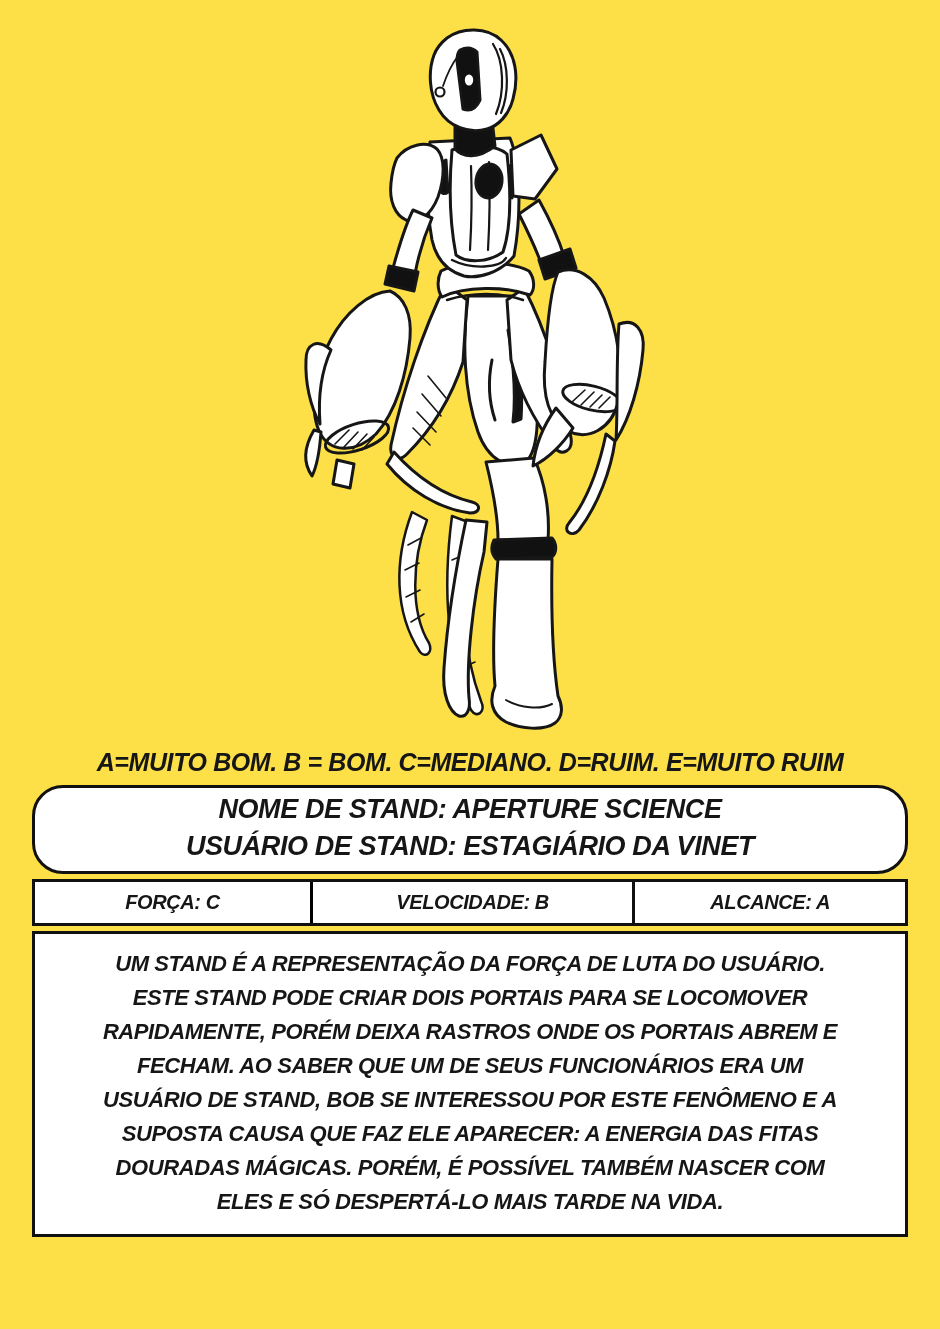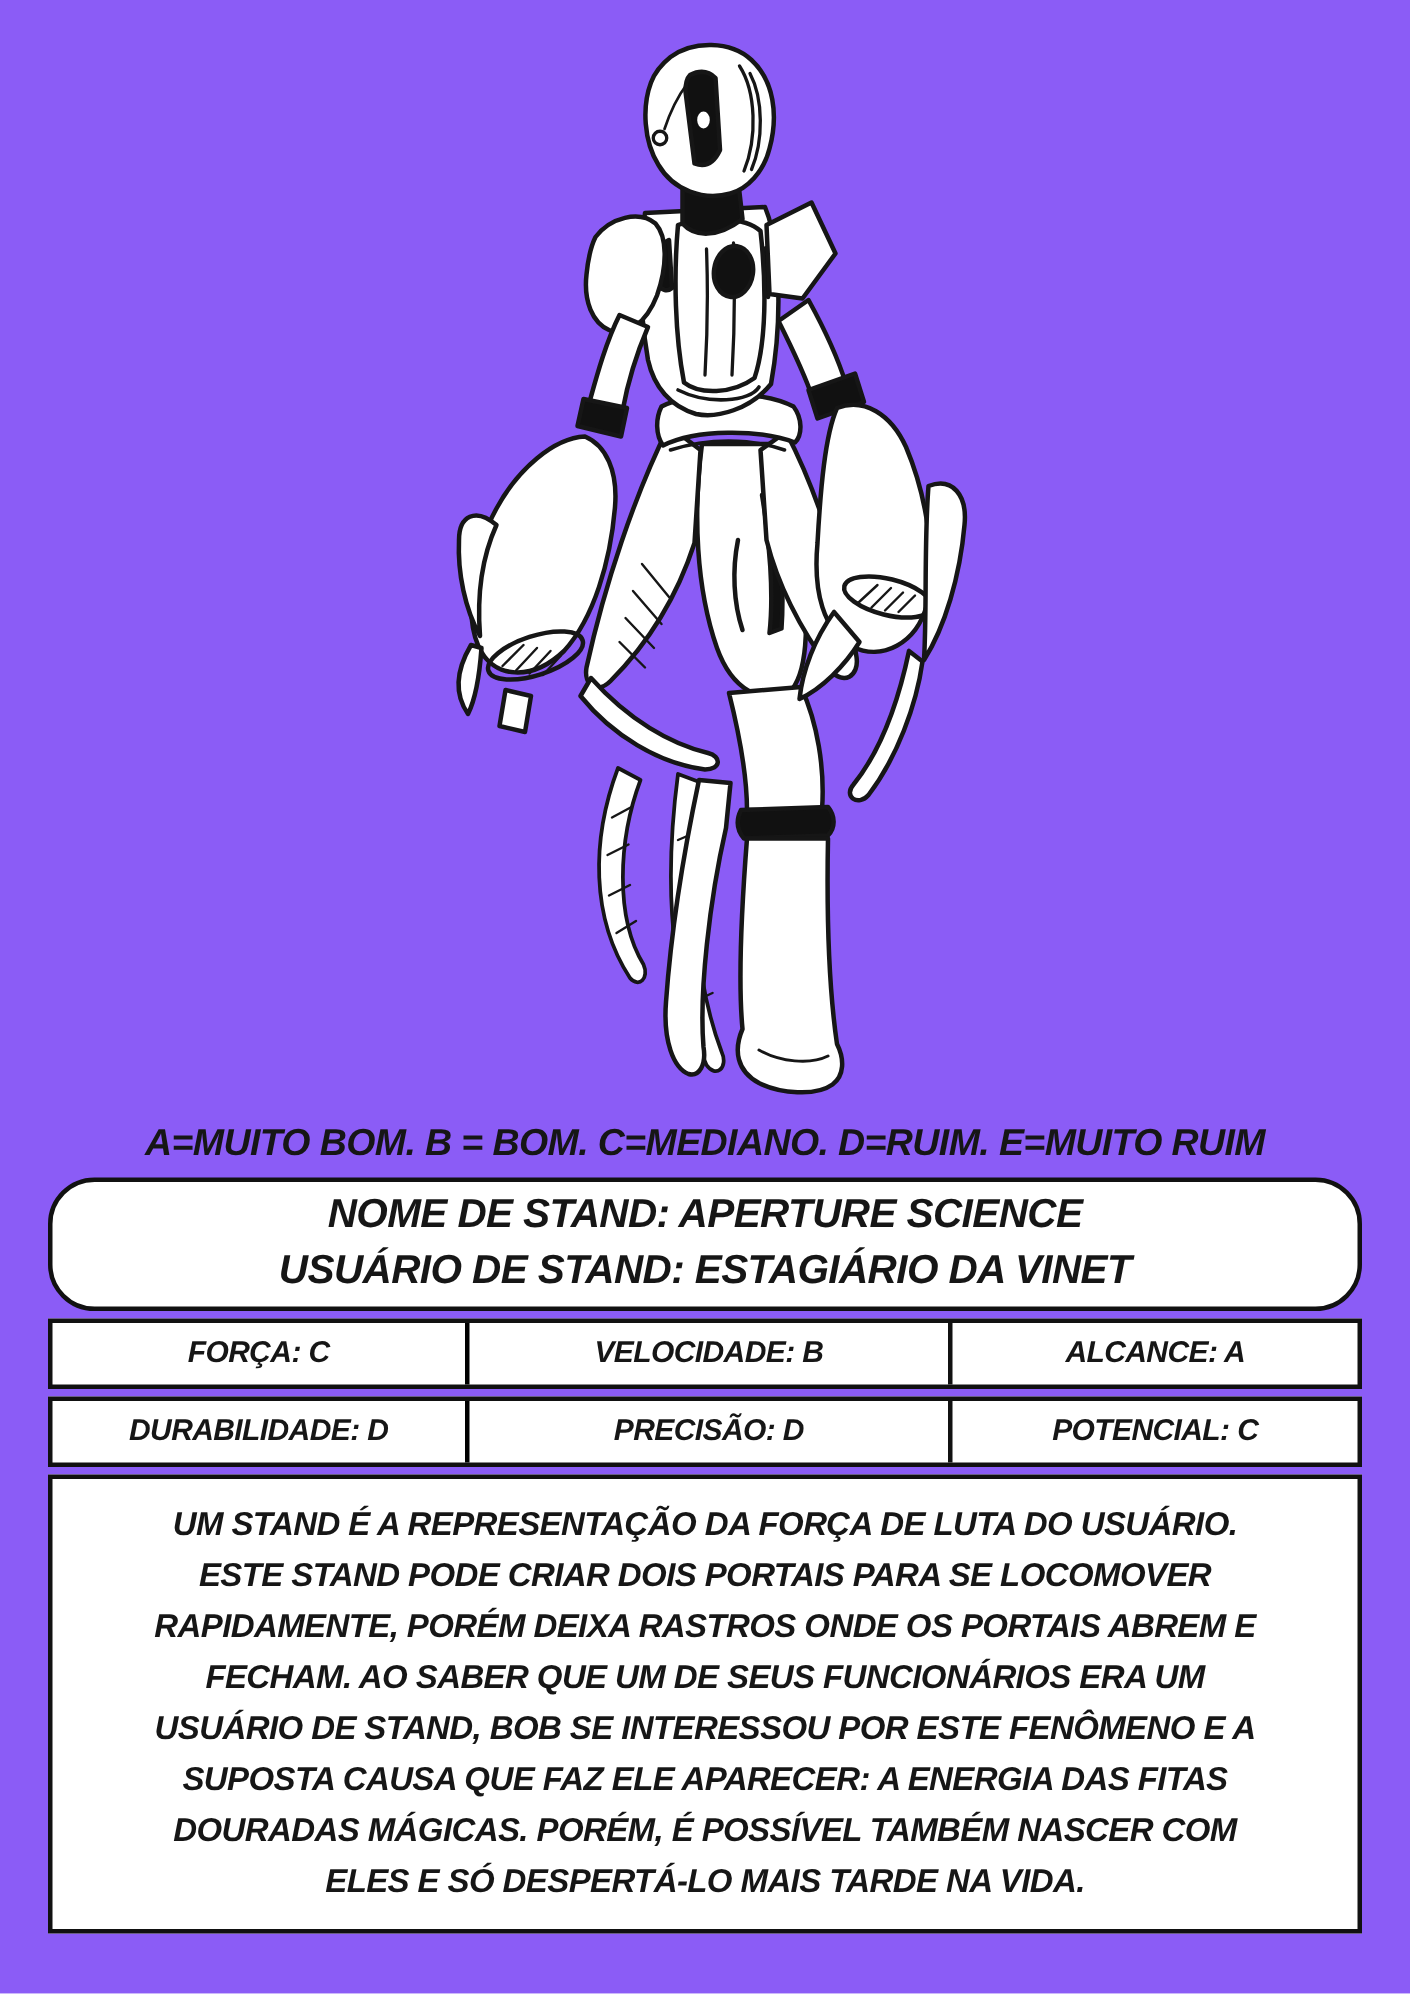--- a/index.html
+++ b/index.html
@@ -9,21 +9,21 @@
   }
   body {
     width: 940px; height: 1329px;
     font-family: "Liberation Sans", "DejaVu Sans", sans-serif;
     color: #161616;
     overflow: hidden;
   }
   .page {
     width: 940px; height: 1329px;
     position: relative;
-    background: #8b5cf6;
+    background: #fde047;
   }
   .figure-wrap {
     width: 940px; height: 742px;
     margin: 0; padding: 0;
   }
   .figure-wrap svg { display: block; }
 
   .comic {
     font-style: italic;
     font-weight: 700;
@@ -196,25 +196,20 @@
       <div>NOME DE STAND: APERTURE SCIENCE</div>
       <div>USUÁRIO DE STAND: ESTAGIÁRIO DA VINET</div>
     </div>
 
     <div class="row-box stats-row comic">
       <div class="stat-cell c1">FORÇA: C</div>
       <div class="stat-cell c2">VELOCIDADE: B</div>
       <div class="stat-cell c3">ALCANCE: A</div>
     </div>
 
-    <div class="row-box stats-row comic">
-      <div class="stat-cell c1">DURABILIDADE: D</div>
-      <div class="stat-cell c2">PRECISÃO: D</div>
-      <div class="stat-cell c3">POTENCIAL: C</div>
-    </div>
 
     <div class="row-box desc-box comic">
       <div class="desc-line">UM STAND É A REPRESENTAÇÃO DA FORÇA DE LUTA DO USUÁRIO.</div>
       <div class="desc-line">ESTE STAND PODE CRIAR DOIS PORTAIS PARA SE LOCOMOVER</div>
       <div class="desc-line">RAPIDAMENTE, PORÉM DEIXA RASTROS ONDE OS PORTAIS ABREM E</div>
       <div class="desc-line">FECHAM. AO SABER QUE UM DE SEUS FUNCIONÁRIOS ERA UM</div>
       <div class="desc-line">USUÁRIO DE STAND, BOB SE INTERESSOU POR ESTE FENÔMENO E A</div>
       <div class="desc-line">SUPOSTA CAUSA QUE FAZ ELE APARECER: A ENERGIA DAS FITAS</div>
       <div class="desc-line">DOURADAS MÁGICAS. PORÉM, É POSSÍVEL TAMBÉM NASCER COM</div>
       <div class="desc-line">ELES E SÓ DESPERTÁ-LO MAIS TARDE NA VIDA.</div>

